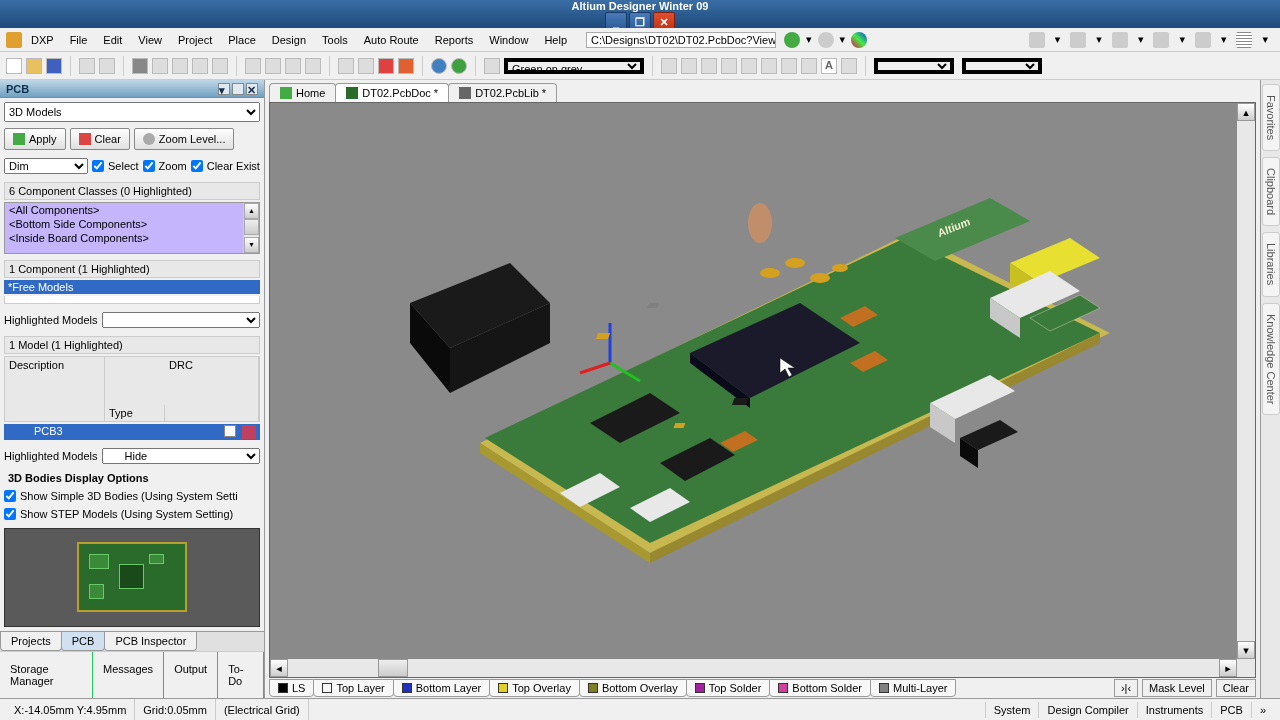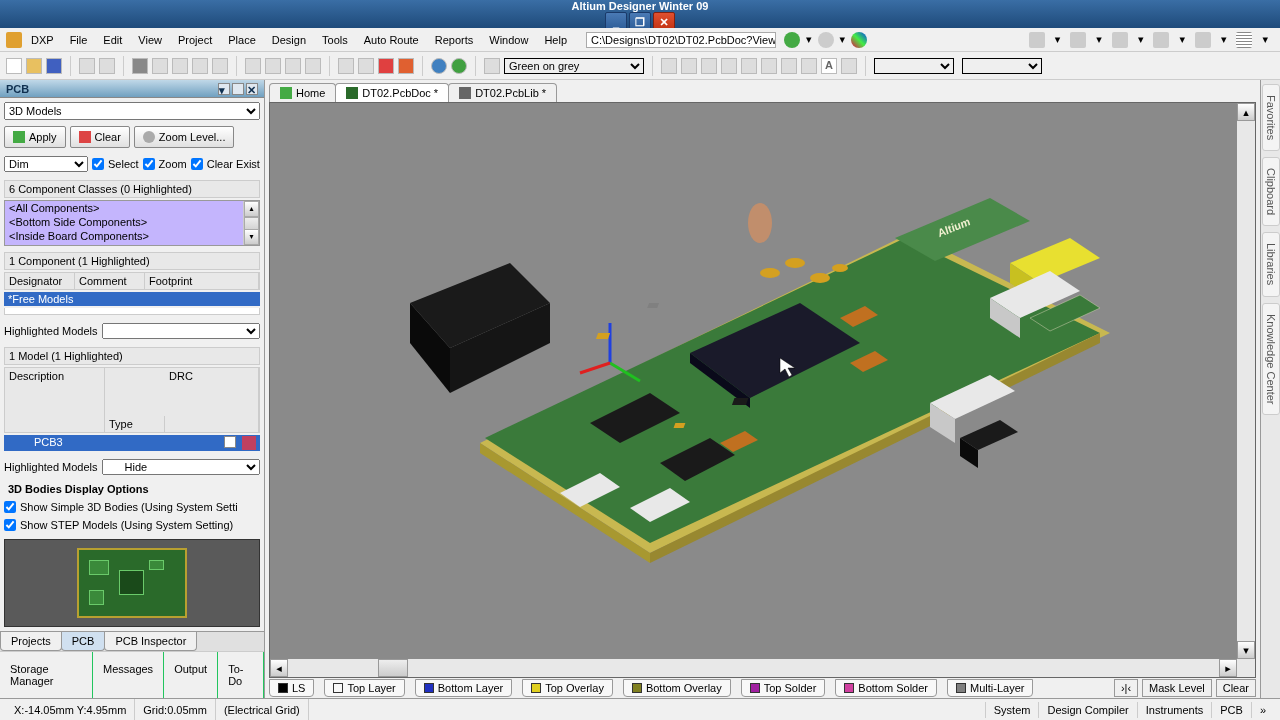--- a/index.html
+++ b/index.html
@@ -14,21 +14,21 @@
 .menubar .menuitem { padding: 2px 7px; cursor: default; }
 .menubar .path { margin-left: 10px; border:1px solid #aaa; padding:1px 4px; background:white; width:190px; white-space:nowrap; overflow:hidden; }
 .menubar .navicons { display:flex; gap:6px; margin-left:6px; align-items:center;}
 .menubar .spacer { flex:1; }
 .menubar .righticons { display:flex; gap:10px; align-items:center; padding-right:6px;}
 .smicon { width:16px; height:16px; background:#ccc; display:inline-block; border-radius:2px;}
 .toolbar { height: 28px; background: #f0f0f0; display: flex; align-items: center; padding: 0 6px; gap: 8px; border-bottom: 1px solid #ccc; }
 .toolbar .tbgroup { display:flex; gap:4px; align-items:center; }
 .toolbar .sep { width:1px; height:20px; background:#ccc; }
 .toolbar .tbicon { width:16px; height:16px; background:#ddd; border:1px solid #bbb; }
-.toolbar select { height:16px; font-size:11px; border:1px solid #000000; }
+.toolbar select { height:16px; font-size:11px; border:4px solid #000000; }
 .mainrow { flex:1; display:flex; overflow:hidden; }
 .leftpanel { width: 265px; background:#f0f0f0; border-right:1px solid #999; display:flex; flex-direction:column; }
 .panelhdr { height:18px; background: linear-gradient(to bottom,#c0d8e8,#70a0c0); color:#103050; font-weight:bold; padding:2px 6px; display:flex; align-items:center; border-bottom:1px solid #888;}
 .panelhdr .spacer{flex:1;}
 .panelhdr .hbtn{ width:12px;height:12px; background:#e0e8f0; margin-left:2px; border:1px solid #888;}
 .leftbody { flex:1; overflow:hidden; padding:4px; display:flex; flex-direction:column; gap:2px;}
 .leftbody select.wide { width:100%; height:20px; }
 .btnrow { display:flex; gap:4px; margin:4px 0;}
 .btn { height:22px; border:1px solid #888; background:linear-gradient(to bottom,#fff,#e0e0e0); padding:0 8px; display:flex; align-items:center; gap:4px; border-radius:2px;}
 .btn .bic{width:12px;height:12px;background:#aac;}
@@ -59,21 +59,21 @@
 .doctabs .doctab.active { background:white; }
 .doctabs .tic{width:12px;height:12px;background:#7a7;}
 .canvas { flex:1; background:#8a8a8a; border:1px solid #666; margin:0 4px; position:relative; overflow:hidden;}
 .canvas .vscroll{position:absolute;right:0;top:0;bottom:0;width:18px;background:#e8e8e8;}
 .canvas .vscroll .vbtn{height:18px;background:linear-gradient(#fff,#ccc);border:1px solid #999;display:flex;align-items:center;justify-content:center;}
 .canvas .hscroll{position:absolute;left:0;right:18px;bottom:0;height:18px;background:#e8e8e8;display:flex;}
 .canvas .hscroll .hbtn{width:18px;background:linear-gradient(#fff,#ccc);border:1px solid #999;display:flex;align-items:center;justify-content:center;}
 .canvas .hscroll .track{flex:1;position:relative;}
 .canvas .hscroll .thumb{position:absolute;left:90px;top:0;bottom:0;width:30px;background:linear-gradient(#eee,#ccc);border:1px solid #999;}
 .pcb3d { position:absolute; left:80px; top:60px; width:780px; height:400px; }
-.layertabs { height:20px; display:flex; align-items:center; padding:0 4px; gap:11px; background:#f0f0f0;}
+.layertabs { height:20px; display:flex; align-items:center; padding:0 4px; gap:0; background:#f0f0f0;}
 .layertabs .lt { padding:2px 8px; border:1px solid #999; background:#f8f8f8; display:flex; align-items:center; gap:4px; border-radius:0 0 4px 4px; margin-right:-1px; white-space:nowrap;}
 .layertabs .lt .sw{width:10px;height:10px;border:1px solid #333;}
 .layertabs .spacer{flex:1;}
 .layertabs .rbtns{display:flex;gap:4px;}
 .layertabs .rbtn{padding:2px 6px;border:1px solid #999;background:#f0f0f0;}
 .rightstrip { width:20px; background:#e8e8e8; border-left:1px solid #999; display:flex; flex-direction:column; align-items:center; padding-top:4px; gap:6px;}
 .rightstrip .vtab { writing-mode:vertical-rl; padding:10px 2px; color:#555; border:1px solid #ccc; background:#f4f4f4; border-radius:3px;}
 .statusbar { height:22px; background:#f0f0f0; border-top:1px solid #999; display:flex; align-items:center; padding:0 6px;}
 .statusbar .cell { padding:0 8px; border-right:1px solid #ccc; height:100%; display:flex; align-items:center;}
 .statusbar .spacer{flex:1;}
@@ -232,25 +232,20 @@
         <div class="li">&lt;All Components&gt;</div>
         <div class="li">&lt;Bottom Side Components&gt;</div>
         <div class="li">&lt;Inside Board Components&gt;</div>
         <div class="scrollv">
             <div class="sbtn">▴</div>
             <div class="sthumb"></div>
             <div class="sbtn" style="position:absolute;bottom:0;left:0;right:0;">▾</div>
           </div>
       </div>
       <div class="grouphdr">1 Component (1 Highlighted)</div>
-      <div class="colhdr">
-        <div class="col" style="width:70px;">Designator</div>
-        <div class="col" style="width:70px;">Comment</div>
-        <div class="col" style="flex:1;">Footprint</div>
-      </div>
       <div class="selrow">
           <span>*Free Models</span>
         </div>
       <div style="height:8px;background:white;border:1px solid #ccc;border-top:none;"></div>
       <div class="row" style="margin-top:6px;">
         <label>Highlighted Models</label>
         <select style="flex:1;"></select>
       </div>
       <div class="grouphdr">1 Model (1 Highlighted)</div>
       <div class="colhdr">

